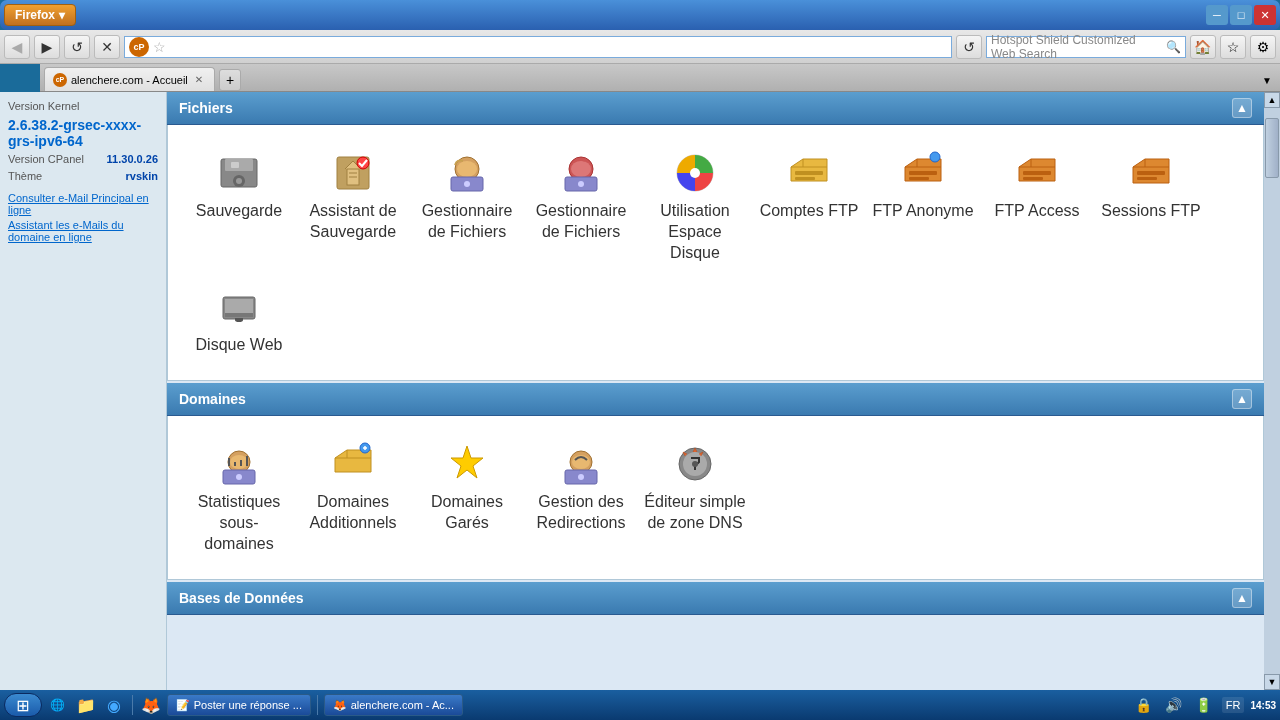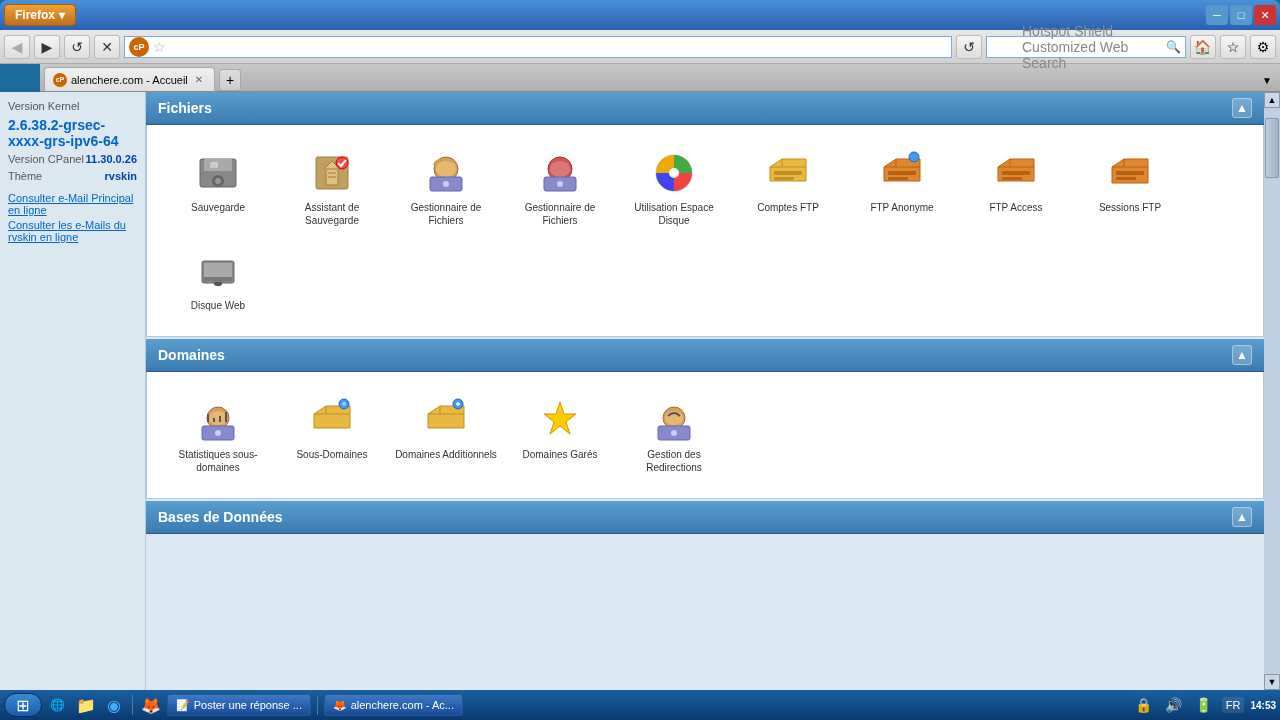--- a/index.html
+++ b/index.html
@@ -182,21 +182,21 @@
 
     
     .main-layout {
       display: flex;
       height: calc(720px - 30px - 34px - 28px - 30px);
       background: #5b9bd5;
     }
 
     
     .sidebar {
-      width: 146px;
+      width: 167px;
       background: #dce8f0;
       border-right: 1px solid #b0c8d8;
       padding: 8px;
       overflow-y: auto;
       flex-shrink: 0;
     }
     .sidebar-section { margin-bottom: 8px; }
     .sidebar-label { color: #555; font-size: 11px; margin-bottom: 2px; }
     .sidebar-value { color: #0066cc; font-size: 14px; font-weight: bold; margin-bottom: 4px; }
     .sidebar-row { display: flex; justify-content: space-between; margin-bottom: 3px; }
@@ -272,21 +272,21 @@
       cursor: pointer;
       border-radius: 4px;
       text-align: center;
     }
     .icon-img {
       width: 48px;
       height: 48px;
       margin-bottom: 4px;
     }
     .icon-label {
-      font-size: 10px;
+      font-size: 16px;
       color: #333;
       text-align: center;
       line-height: 1.3;
     }
 
     
     .taskbar {
       height: 30px;
       background: linear-gradient(to bottom, #1a5fa0 0%, #0a3a70 100%);
       display: flex;
@@ -407,21 +407,21 @@
   <div class="nav-btn">✕</div>
 
   <div class="address-bar">
     <div class="cp-icon">cP</div>
     <span style="color:#aaa; font-size:14px;">☆</span>
   </div>
 
   <div class="nav-right">
     <div class="nav-btn">↺</div>
     <div class="search-bar">
-      <span style="font-size:14px; color:#888;margin-left:31px;">Hotspot Shield Customized Web Search</span>
+      <span style="font-size:12px; color:#888;">Hotspot Shield Customized Web Search</span>
       <span style="margin-left:auto; color:#555; font-size:12px;">🔍</span>
     </div>
     <div class="icon-btn">🏠</div>
     <div class="icon-btn">☆</div>
     <div class="icon-btn">⚙</div>
   </div>
 </div>
 
 <div class="tabs-bar">
   <div class="tab">
@@ -449,21 +449,21 @@
       </div>
 
       <div class="sidebar-row">
         <span class="sidebar-label">Thème</span>
         <span class="sidebar-val">rvskin</span>
       </div>
     </div>
 
     <div class="sidebar-section">
       <a class="sidebar-link">Consulter e-Mail Principal en ligne</a>
-      <a class="sidebar-link">Consulter les e-Mails du rvskin en ligne</a>
+      <a class="sidebar-link">Assistant les e-Mails du domaine en ligne</a>
     </div>
   </div>
 
   <div class="content-area">
 
 
     <div class="section-wrapper">
       <div class="section-header">
         <span>Fichiers</span>
         <div class="collapse-btn">▲</div>
@@ -604,30 +604,20 @@
               <rect x="8" y="30" width="32" height="14" rx="2" fill="#8888cc" stroke="#6666aa" stroke-width="1"></rect>
               <circle cx="24" cy="37" r="3" fill="#ccccff"></circle>
               <line x1="14" y1="26" x2="14" y2="18" stroke="#555" stroke-width="2"></line>
               <line x1="20" y1="26" x2="20" y2="22" stroke="#555" stroke-width="2"></line>
               <line x1="26" y1="26" x2="26" y2="20" stroke="#555" stroke-width="2"></line>
               <line x1="32" y1="26" x2="32" y2="16" stroke="#555" stroke-width="2"></line>
             </svg>
             <span class="icon-label">Statistiques sous-domaines</span>
           </div>
 
-          <div class="icon-item">
-            <svg class="icon-img" viewBox="0 0 48 48">
-              <path d="M6 32 L6 18 L18 10 L42 10 L42 32 Z" fill="#e8b840" stroke="#c09020" stroke-width="1"></path>
-              <path d="M6 18 L18 18 L18 10" fill="none" stroke="#c09020" stroke-width="1"></path>
-              <path d="M18 18 L42 18" stroke="#c09020" stroke-width="1"></path>
-              <circle cx="36" cy="8" r="5" fill="#4499ee" stroke="#2266cc" stroke-width="1"></circle>
-              <circle cx="36" cy="8" r="2" fill="#99ccff"></circle>
-            </svg>
-            <span class="icon-label">Sous-Domaines</span>
-          </div>
 
           <div class="icon-item">
             <svg class="icon-img" viewBox="0 0 48 48">
               <path d="M6 32 L6 18 L18 10 L42 10 L42 32 Z" fill="#e8b840" stroke="#c09020" stroke-width="1"></path>
               <path d="M6 18 L18 18 L18 10" fill="none" stroke="#c09020" stroke-width="1"></path>
               <path d="M18 18 L42 18" stroke="#c09020" stroke-width="1"></path>
               <circle cx="36" cy="8" r="5" fill="#4499ee" stroke="#2266cc" stroke-width="1"></circle>
               <line x1="34" y1="8" x2="38" y2="8" stroke="white" stroke-width="1.5"></line>
               <line x1="36" y1="6" x2="36" y2="10" stroke="white" stroke-width="1.5"></line>
             </svg>
@@ -645,20 +635,32 @@
             <svg class="icon-img" viewBox="0 0 48 48">
               <circle cx="24" cy="22" r="11" fill="#d4a060" stroke="#a07030" stroke-width="1"></circle>
               <ellipse cx="24" cy="22" rx="9" ry="7" fill="#e8b870"></ellipse>
               <rect x="8" y="30" width="32" height="14" rx="2" fill="#8888cc" stroke="#6666aa" stroke-width="1"></rect>
               <circle cx="24" cy="37" r="3" fill="#ccccff"></circle>
               <path d="M18 20 Q24 14 30 20" stroke="#555" stroke-width="2" fill="none" marker-end="url(#arr)"></path>
             </svg>
             <span class="icon-label">Gestion des Redirections</span>
           </div>
 
+          <div class="icon-item">
+            <svg class="icon-img" viewBox="0 0 48 48">
+              <circle cx="24" cy="24" r="16" fill="#888" stroke="#666" stroke-width="1"></circle>
+              <circle cx="24" cy="24" r="12" fill="#aaa"></circle>
+              <path d="M20 18 L28 18 L28 22 L24 26 L24 30" stroke="#333" stroke-width="2" fill="none"></path>
+              <path d="M22 12 L24 8 L26 12" fill="#dd6633" stroke="#bb4411" stroke-width="0.5"></path>
+              <path d="M28 14 L32 12 L30 16" fill="#dd6633" stroke="#bb4411" stroke-width="0.5"></path>
+              <path d="M16 14 L12 12 L14 16" fill="#dd6633" stroke="#bb4411" stroke-width="0.5"></path>
+              <circle cx="24" cy="24" r="3" fill="#555"></circle>
+            </svg>
+            <span class="icon-label">Éditeur simple de zone DNS</span>
+          </div>
 
         </div>
       </div>
     </div>
 
     <div class="section-wrapper">
       <div class="section-header">
         <span>Bases de Données</span>
         <div class="collapse-btn">▲</div>
       </div>

